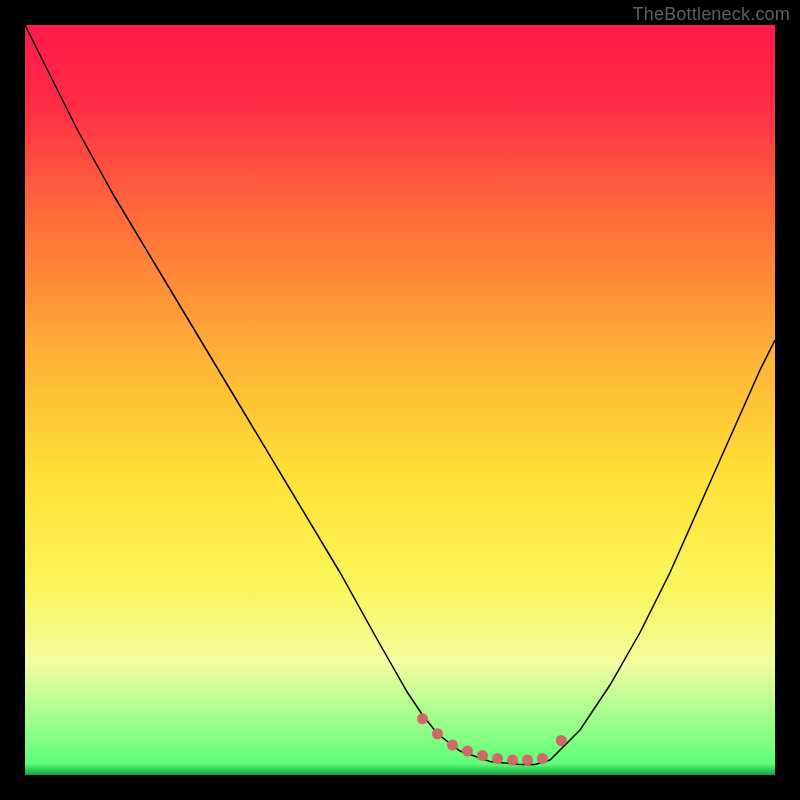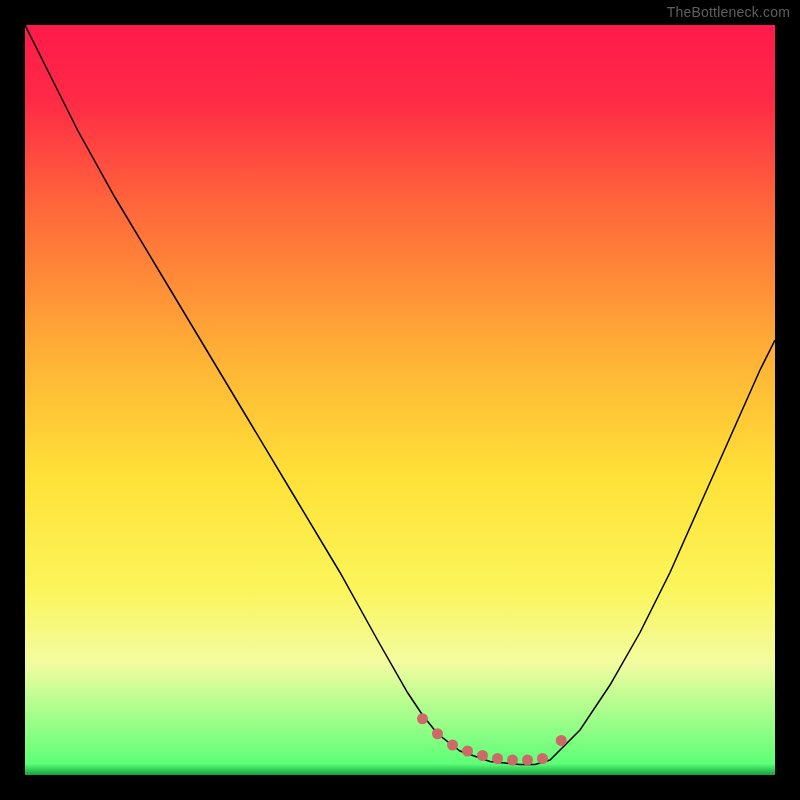--- a/index.html
+++ b/index.html
@@ -15,21 +15,21 @@
     width: 800px;
     height: 800px;
     position: relative;
     background: #000;
   }
   .watermark {
     position: absolute;
     top: 4px;
     right: 10px;
     color: #5f5f5f;
-    font-size: 14px;
+    font-size: 18px;
     font-weight: 500;
     letter-spacing: 0.2px;
     z-index: 5;
     user-select: none;
   }
   .plot {
     position: absolute;
     left: 25px;
     top: 25px;
     width: 750px;

